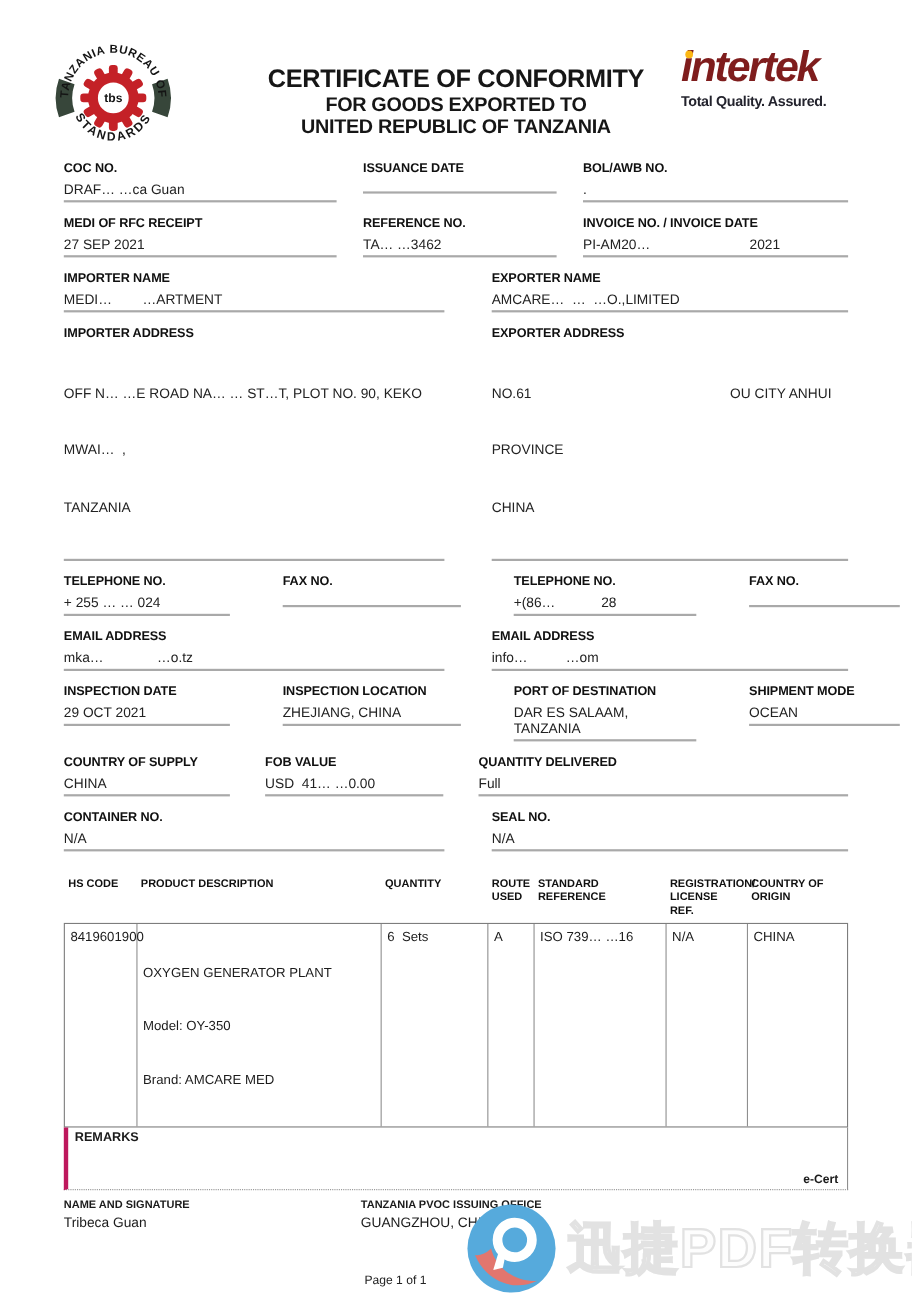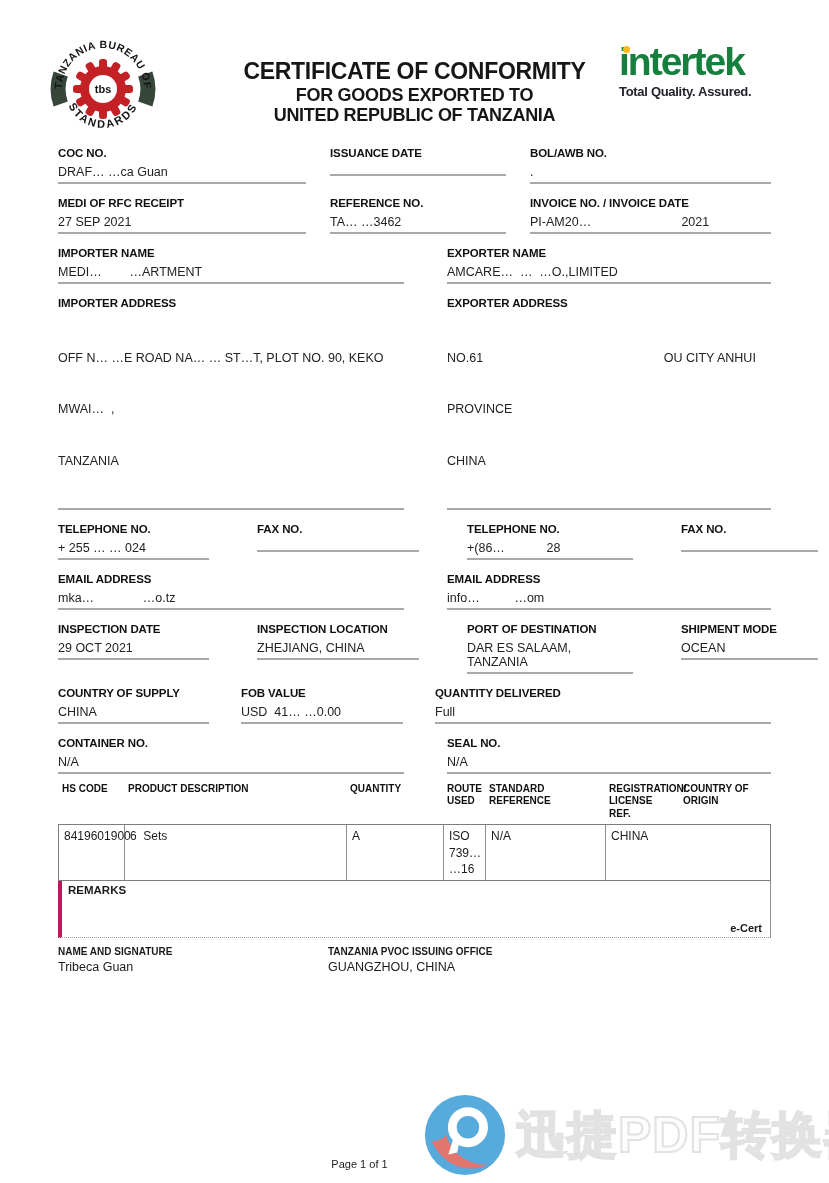--- a/index.html
+++ b/index.html
@@ -11,21 +11,21 @@
     background: #ffffff;
     font-family: "Liberation Sans", sans-serif;
     color: #1b1b1b;
     overflow: hidden;
   }
   .content { padding: 0 58px; }
 
   
   .tbs-logo { position:absolute; left:48px; top:36px; width:110px; height:106px; }
   .intertek { position:absolute; right:32px; top:42px; width:178px; }
-  .intertek-brand { position:relative; font-size:39px; font-weight:bold; color:#15803d; letter-spacing:-2px; line-height:1; }
+  .intertek-brand { position:relative; font-size:39px; font-weight:bold; color:#7f1d1d; letter-spacing:-2px; line-height:1;font-style:italic; }
   .intertek-idot { position:absolute; left:4px; top:4px; width:7px; height:7px; border-radius:50%; background:#fdb714; z-index:2; }
   .intertek-tagline { font-size:13px; font-weight:bold; color:#23232d; margin-top:3px; letter-spacing:-0.3px; }
 
   .title-block { padding-top:59px; text-align:center; line-height:1.12; }
   .title-main { font-size:23px; font-weight:bold; color:#161616; letter-spacing:-0.3px; }
   .title-sub  { font-size:18px; font-weight:bold; color:#161616; letter-spacing:-0.3px; }
 
   
   .fields { margin-top:22px; }
   .frow { display:grid; margin-bottom:13px; }
@@ -248,21 +248,21 @@
         <div class="field">
           <div class="fl">FOB VALUE</div>
           <div class="fv">USD  41… …0.00</div>
         </div>
         <div class="field">
           <div class="fl">QUANTITY DELIVERED</div>
           <div class="fv">Full</div>
         </div>
       </div>
 
-      <div class="frow g2" style="margin-bottom:7px;">
+      <div class="frow g2" style="margin-bottom:22px;">
         <div class="field">
           <div class="fl">CONTAINER NO.</div>
           <div class="fv">N/A</div>
         </div>
         <div class="field">
           <div class="fl">SEAL NO.</div>
           <div class="fv">N/A</div>
         </div>
       </div>
     </div>
@@ -272,20 +272,25 @@
         <div class="th">HS CODE</div>
         <div class="th">PRODUCT DESCRIPTION</div>
         <div class="th">QUANTITY</div>
         <div class="th">ROUTE USED</div>
         <div class="th">STANDARD REFERENCE</div>
         <div class="th">REGISTRATION/ LICENSE REF.</div>
         <div class="th">COUNTRY OF ORIGIN</div>
       </div>
       <div class="trow">
         <div class="td">8419601900</div>
+        <div class="td">
+          <span class="ln" style="display:block;">OXYGEN GENERATOR PLANT</span>
+          <span class="ln" style="display:block;">Model: OY-350</span>
+          <span class="ln" style="display:block;">Brand: AMCARE MED</span>
+        </div>
         <div class="td">6  Sets</div>
         <div class="td">A</div>
         <div class="td">ISO 739… …16</div>
         <div class="td">N/A</div>
         <div class="td">CHINA</div>
       </div>
       <div class="remarks-box">
         <div class="remarks-label">REMARKS</div>
         <div class="ecert">e-Cert</div>
       </div>

